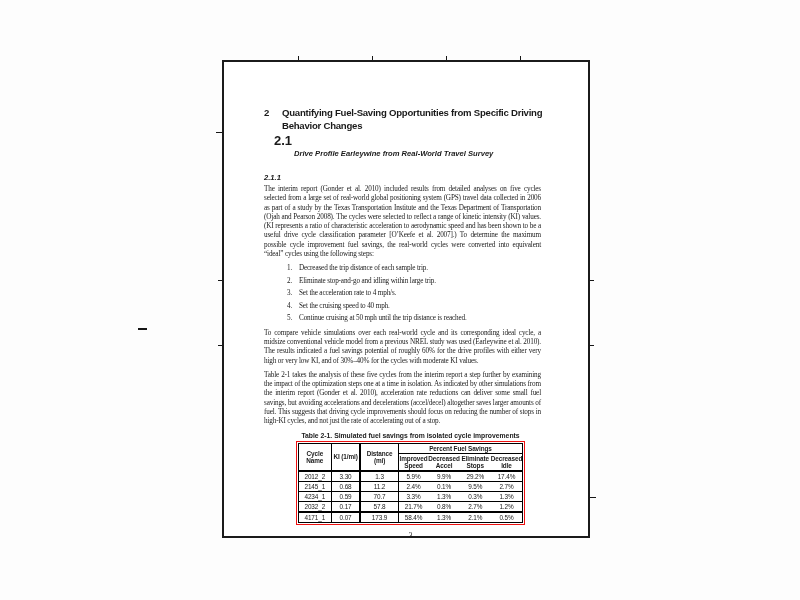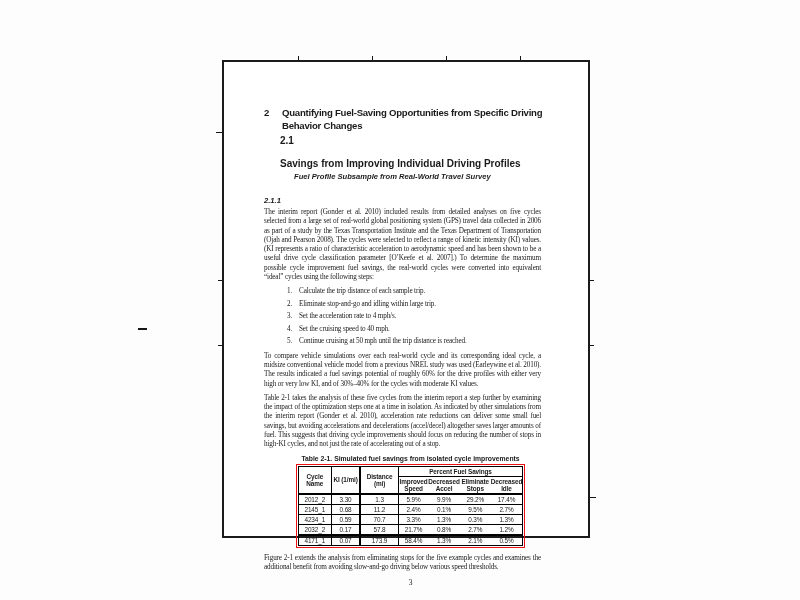--- a/index.html
+++ b/index.html
@@ -15,21 +15,21 @@
   .tick{position:absolute;background:#161616;}
   .tick.v{width:1px;height:8px;}
   .tick.h{width:8px;height:1px;}
   .tick.stray{width:9px;height:2px;}
 
   
   .h1{display:flex;font-family:"Liberation Sans",sans-serif;font-weight:bold;
       font-size:9.6px;line-height:13px;letter-spacing:-0.25px;margin:0 0 4px 0;}
   .h1 .num{flex:0 0 18px;}
   .h2{display:flex;font-family:"Liberation Sans",sans-serif;font-weight:bold;
-      font-size:10px;line-height:10px;margin:0 0 3px 16px;flex-direction:column;}
+      font-size:13px;line-height:10px;margin:0 0 3px 10px;}
   .h2 .num{flex:0 0 23px;}
   .h3{display:flex;font-family:"Liberation Sans",sans-serif;font-weight:bold;font-style:italic;
       font-size:7.6px;line-height:9px;margin:0 0 3px 0;}
   .h3 .num{flex:0 0 30px;margin-top:24px;}
 
   
   .para{font-size:7.2px;line-height:9.3px;letter-spacing:-0.15px;text-align:justify;
         margin:0 16px 5px 0;}
   .steps{margin:0 0 5px 0;}
   .step{display:flex;font-size:7.2px;line-height:9.3px;letter-spacing:-0.15px;margin:0 0 3.2px 0;}
@@ -80,34 +80,33 @@
 
   <div class="page">
 
     <div class="h1">
       <span class="num">2</span>
       <span>Quantifying Fuel-Saving Opportunities from Specific Driving Behavior Changes</span>
     </div>
 
     <div class="h2">
       <span class="num">2.1</span>
-      <span>Savings from Improving Individual Driving Profiles</span>
     </div>
 
     <div class="h3">
       <span class="num">2.1.1</span>
-      <span>Fuel Profile Subsample from Real-World Travel Survey</span>
+      <span>Drive Profile Earleywine from Real-World Travel Survey</span>
     </div>
 
     <div class="para">The interim report (Gonder et al. 2010) included results from detailed analyses on five cycles selected from a large set of real-world global positioning system (GPS) travel data collected in 2006 as part of a study by the Texas Transportation Institute and the Texas Department of Transportation (Ojah and Pearson 2008). The cycles were selected to reflect a range of kinetic intensity (KI) values. (KI represents a ratio of characteristic acceleration to aerodynamic speed and has been shown to be a useful drive cycle classification parameter [O’Keefe et al. 2007].) To determine the maximum possible cycle improvement fuel savings, the real-world cycles were converted into equivalent “ideal” cycles using the following steps:</div>
 
     <div class="steps">
         <div class="step">
           <span class="n">1.</span>
-          <span>Calculate the trip distance of each sample trip.</span>
+          <span>Decreased the trip distance of each sample trip.</span>
         </div>
         <div class="step">
           <span class="n">2.</span>
           <span>Eliminate stop-and-go and idling within large trip.</span>
         </div>
         <div class="step">
           <span class="n">3.</span>
           <span>Set the acceleration rate to 4 mph/s.</span>
         </div>
         <div class="step">
@@ -194,18 +193,17 @@
               <td class="br1">173.9</td>
               <td>58.4%</td>
               <td>1.3%</td>
               <td>2.1%</td>
               <td>0.5%</td>
             </tr>
           </tbody>
       </table>
     </div>
 
-    <div class="para">Figure 2-1 extends the analysis from eliminating stops for the five example cycles and examines the additional benefit from avoiding slow-and-go driving below various speed thresholds.</div>
 
     <div class="pageno">3</div>
 
   </div>
 </div>
 
 </body></html>

